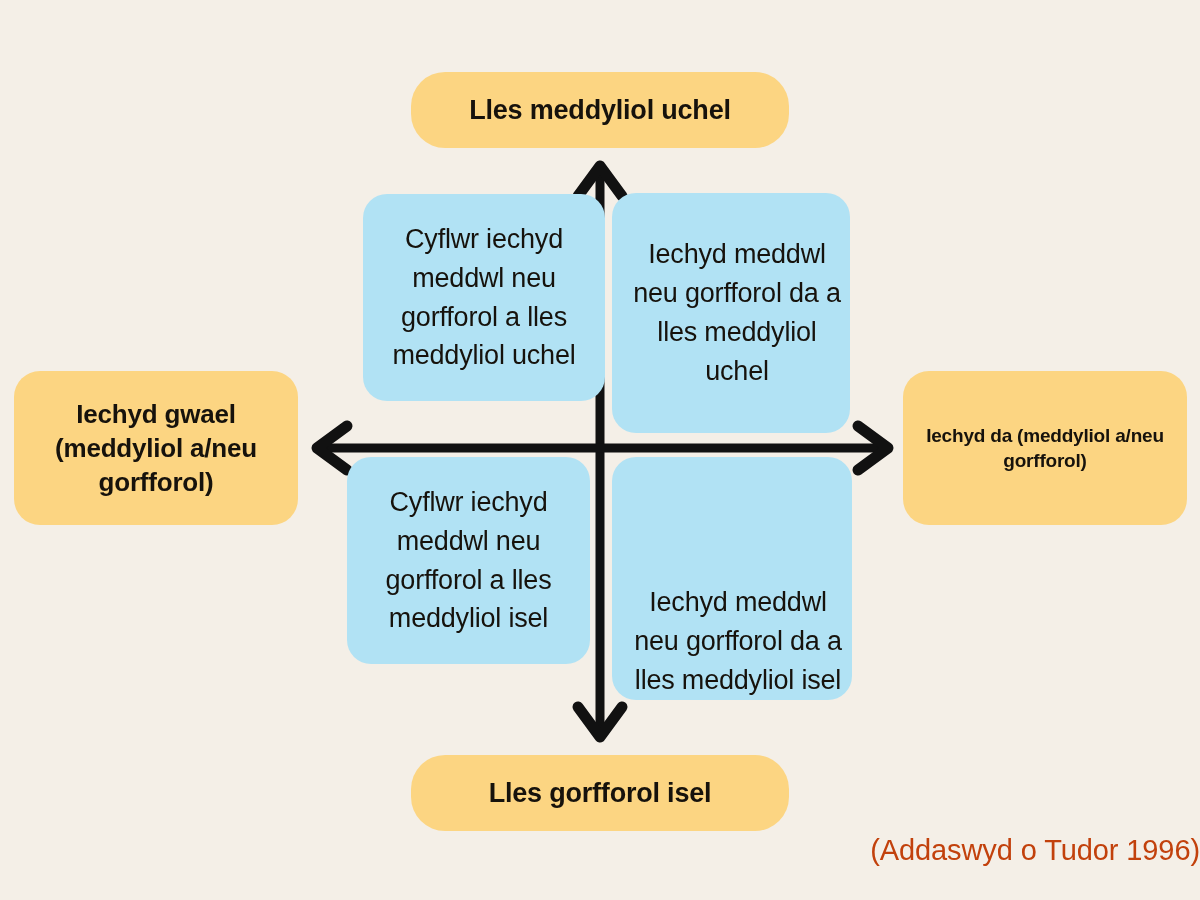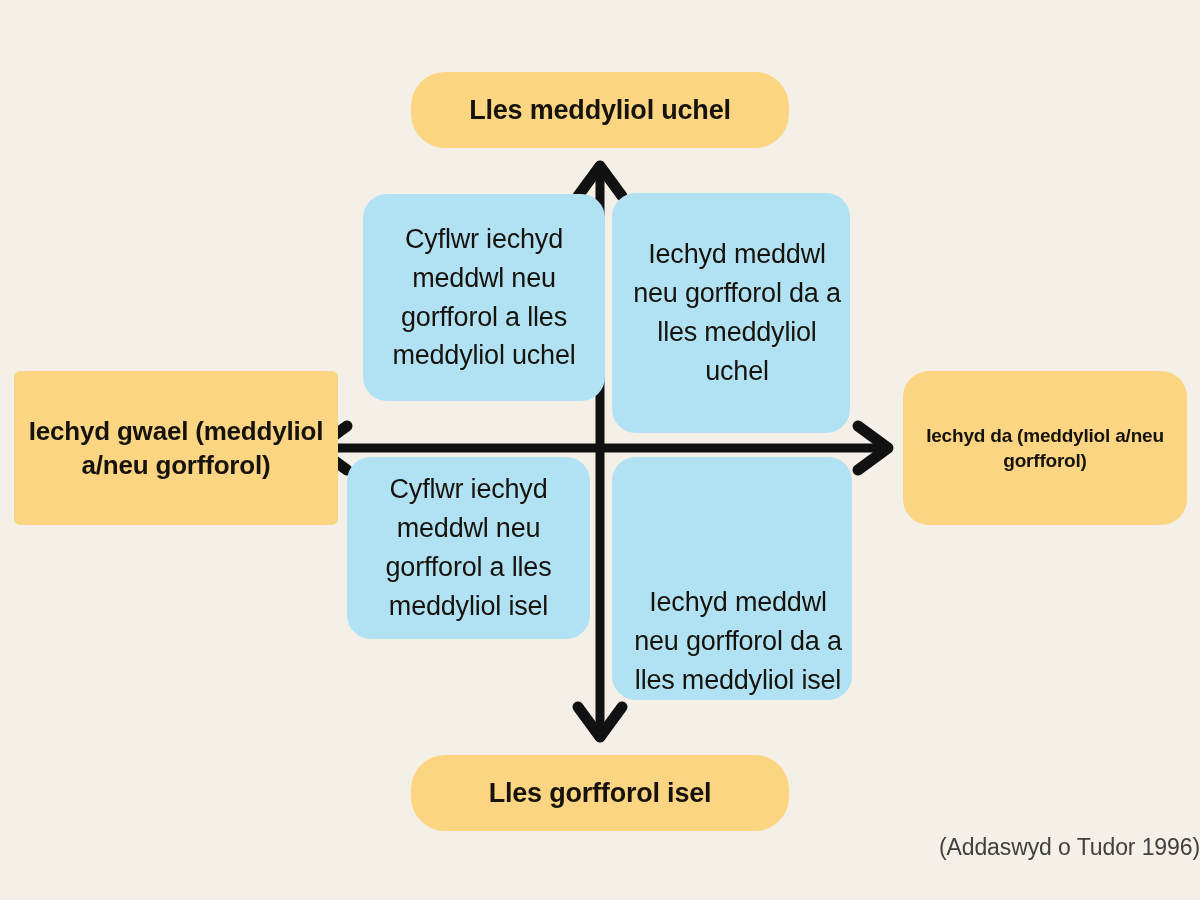--- a/index.html
+++ b/index.html
@@ -55,23 +55,23 @@
   #label-bottom {
     left: 411px;
     top: 755px;
     width: 378px;
     height: 76px;
     font-size: 27px;
   }
   #label-left {
     left: 14px;
     top: 371px;
-    width: 324px;
+    width: 284px;
     height: 154px;
-    border-radius: 6px;
+    border-radius: 26px;
     font-size: 26px;
     line-height: 1.32;
     padding: 0 8px;
   }
   #label-right {
     left: 903px;
     top: 371px;
     width: 284px;
     height: 154px;
     border-radius: 26px;
@@ -106,42 +106,42 @@
   #quad-tr {
     left: 612px;
     top: 193px;
     width: 238px;
     height: 240px;
   }
   #quad-bl {
     left: 347px;
     top: 457px;
     width: 243px;
-    height: 182px;
+    height: 207px;
   }
   #quad-br {
     left: 612px;
     top: 457px;
     width: 240px;
     height: 243px;
     align-items: flex-end;
   }
   .quadrant span {
     display: block;
     width: 260px;
   }
   #quad-tr span, #quad-br span { width: 250px; margin-left: 12px; }
 
   
   #citation {
     position: absolute;
     right: 36px;
     top: 834px;
-    font-size: 23px;
-    color: #404040;
+    font-size: 29px;
+    color: #c2410c;
     letter-spacing: -0.1px;
     white-space: nowrap;
   }
 </style>
 </head>
 <body>
 
 <div id="canvas">
 
   <svg class="axis-svg" viewBox="0 0 1200 900" xmlns="http://www.w3.org/2000/svg">

